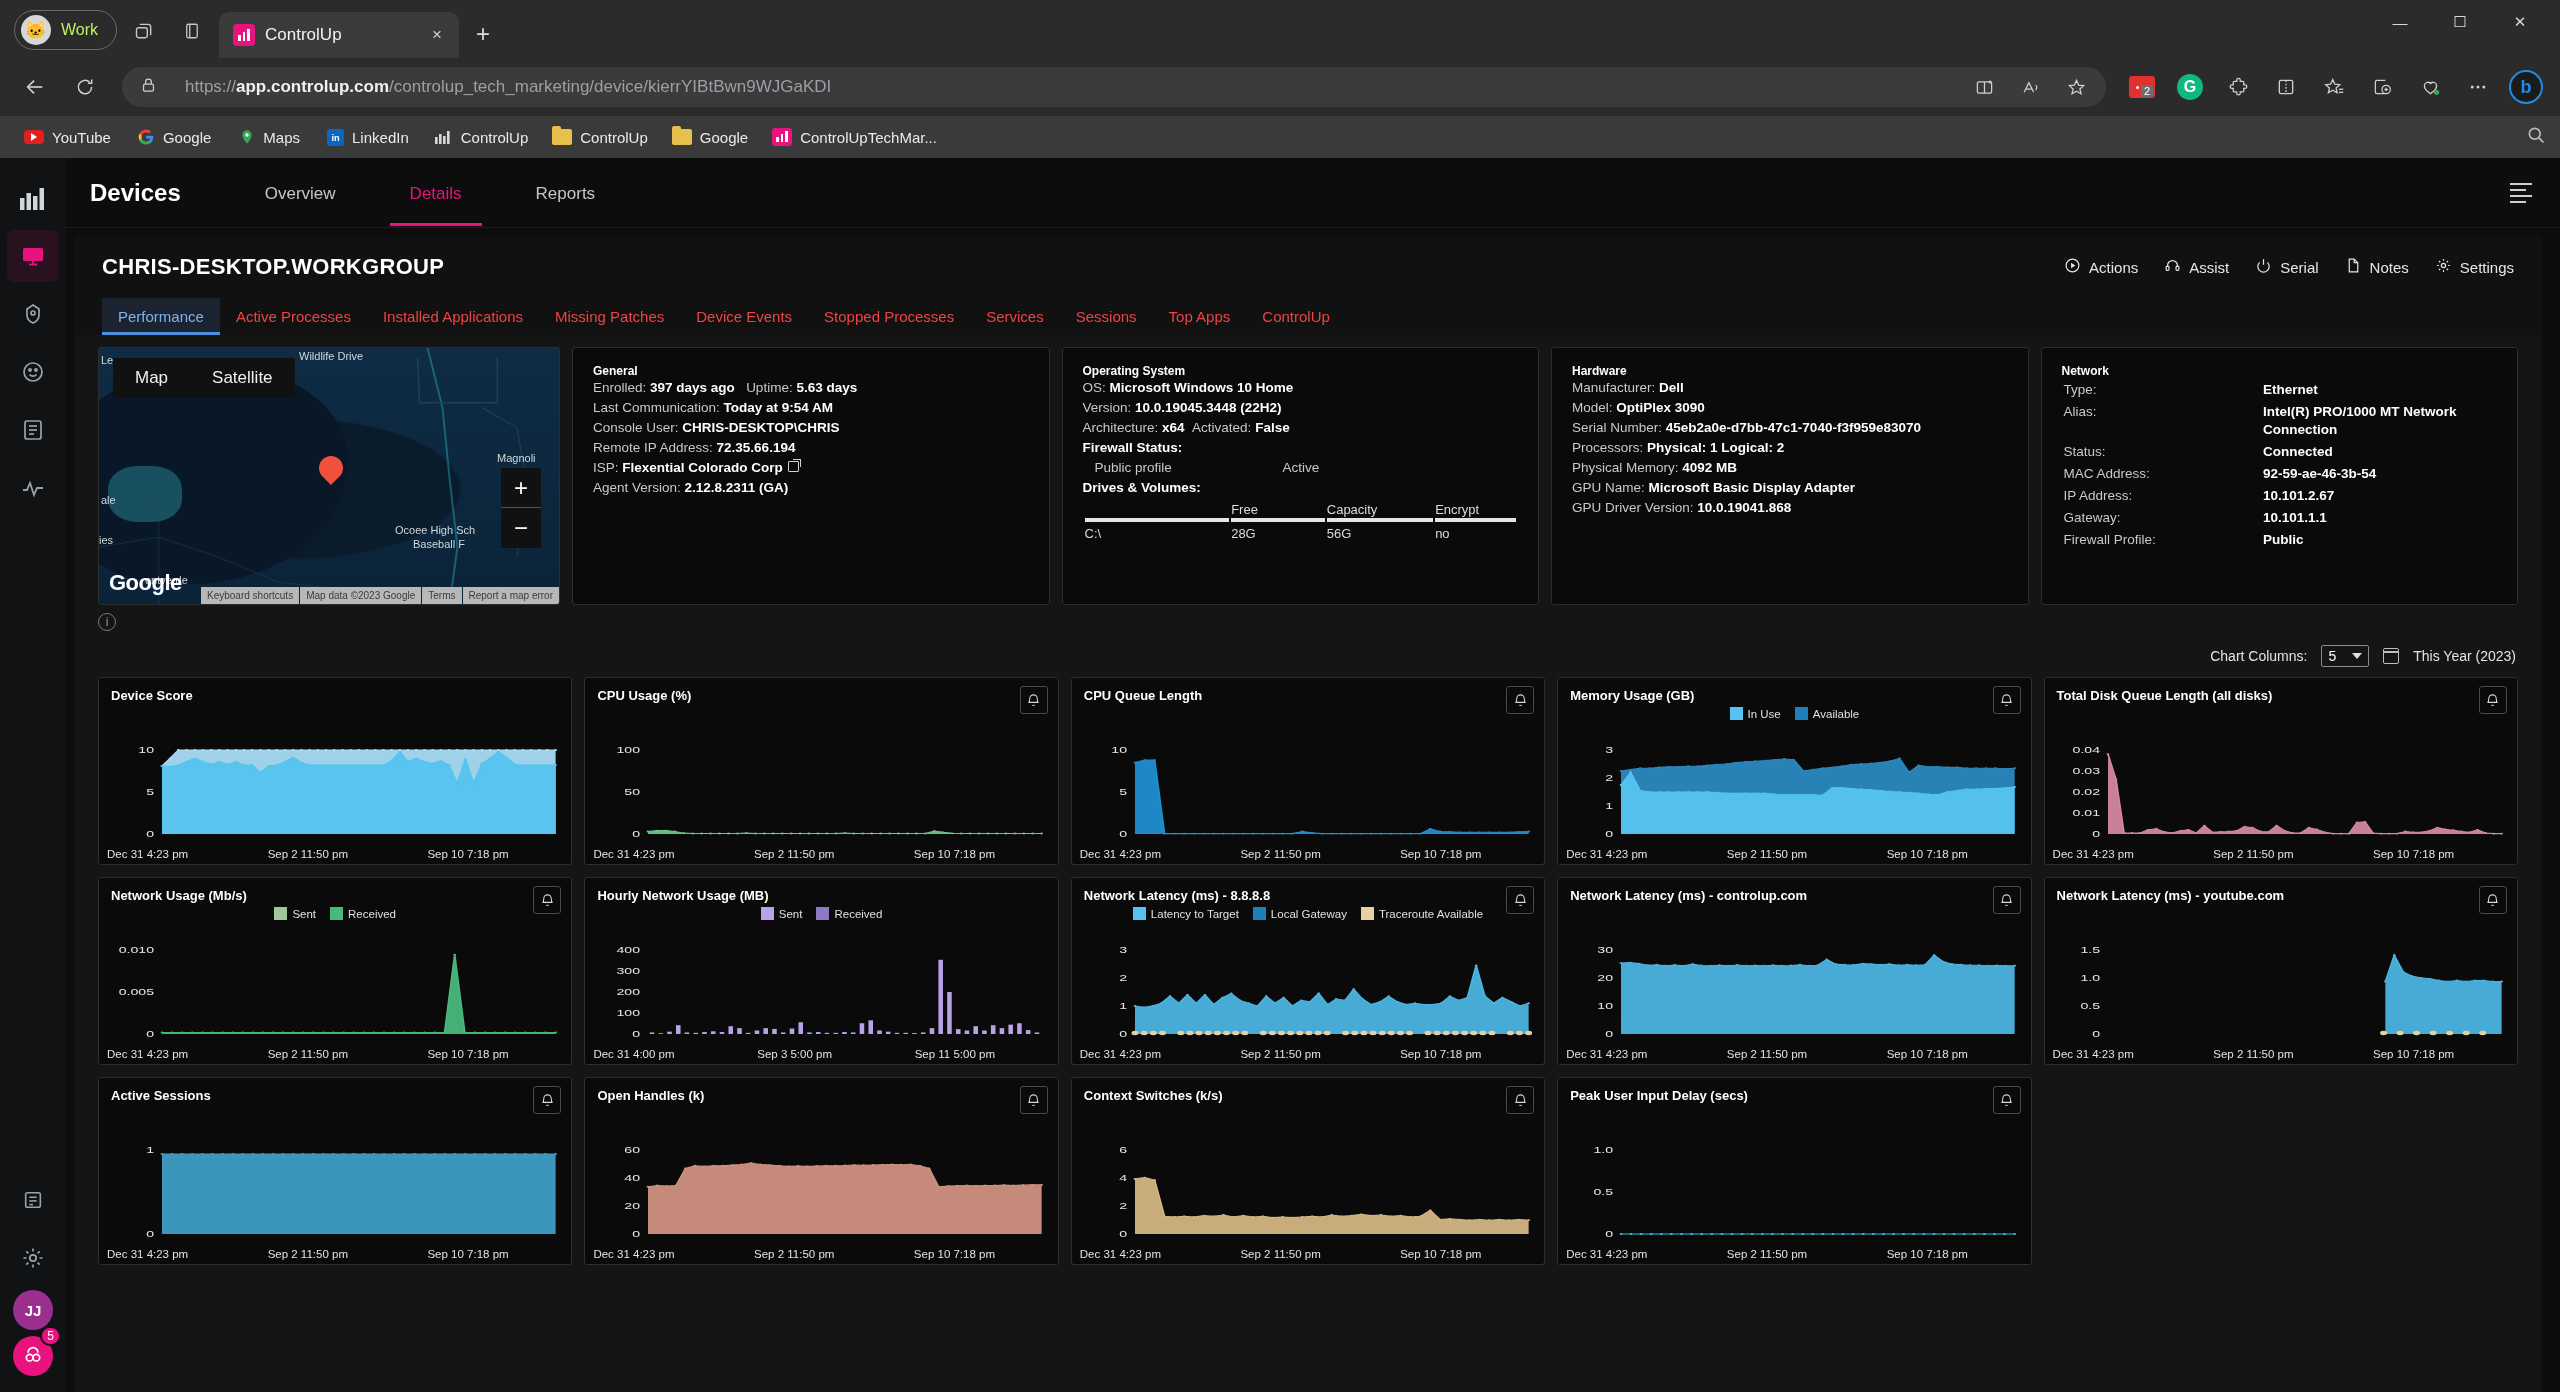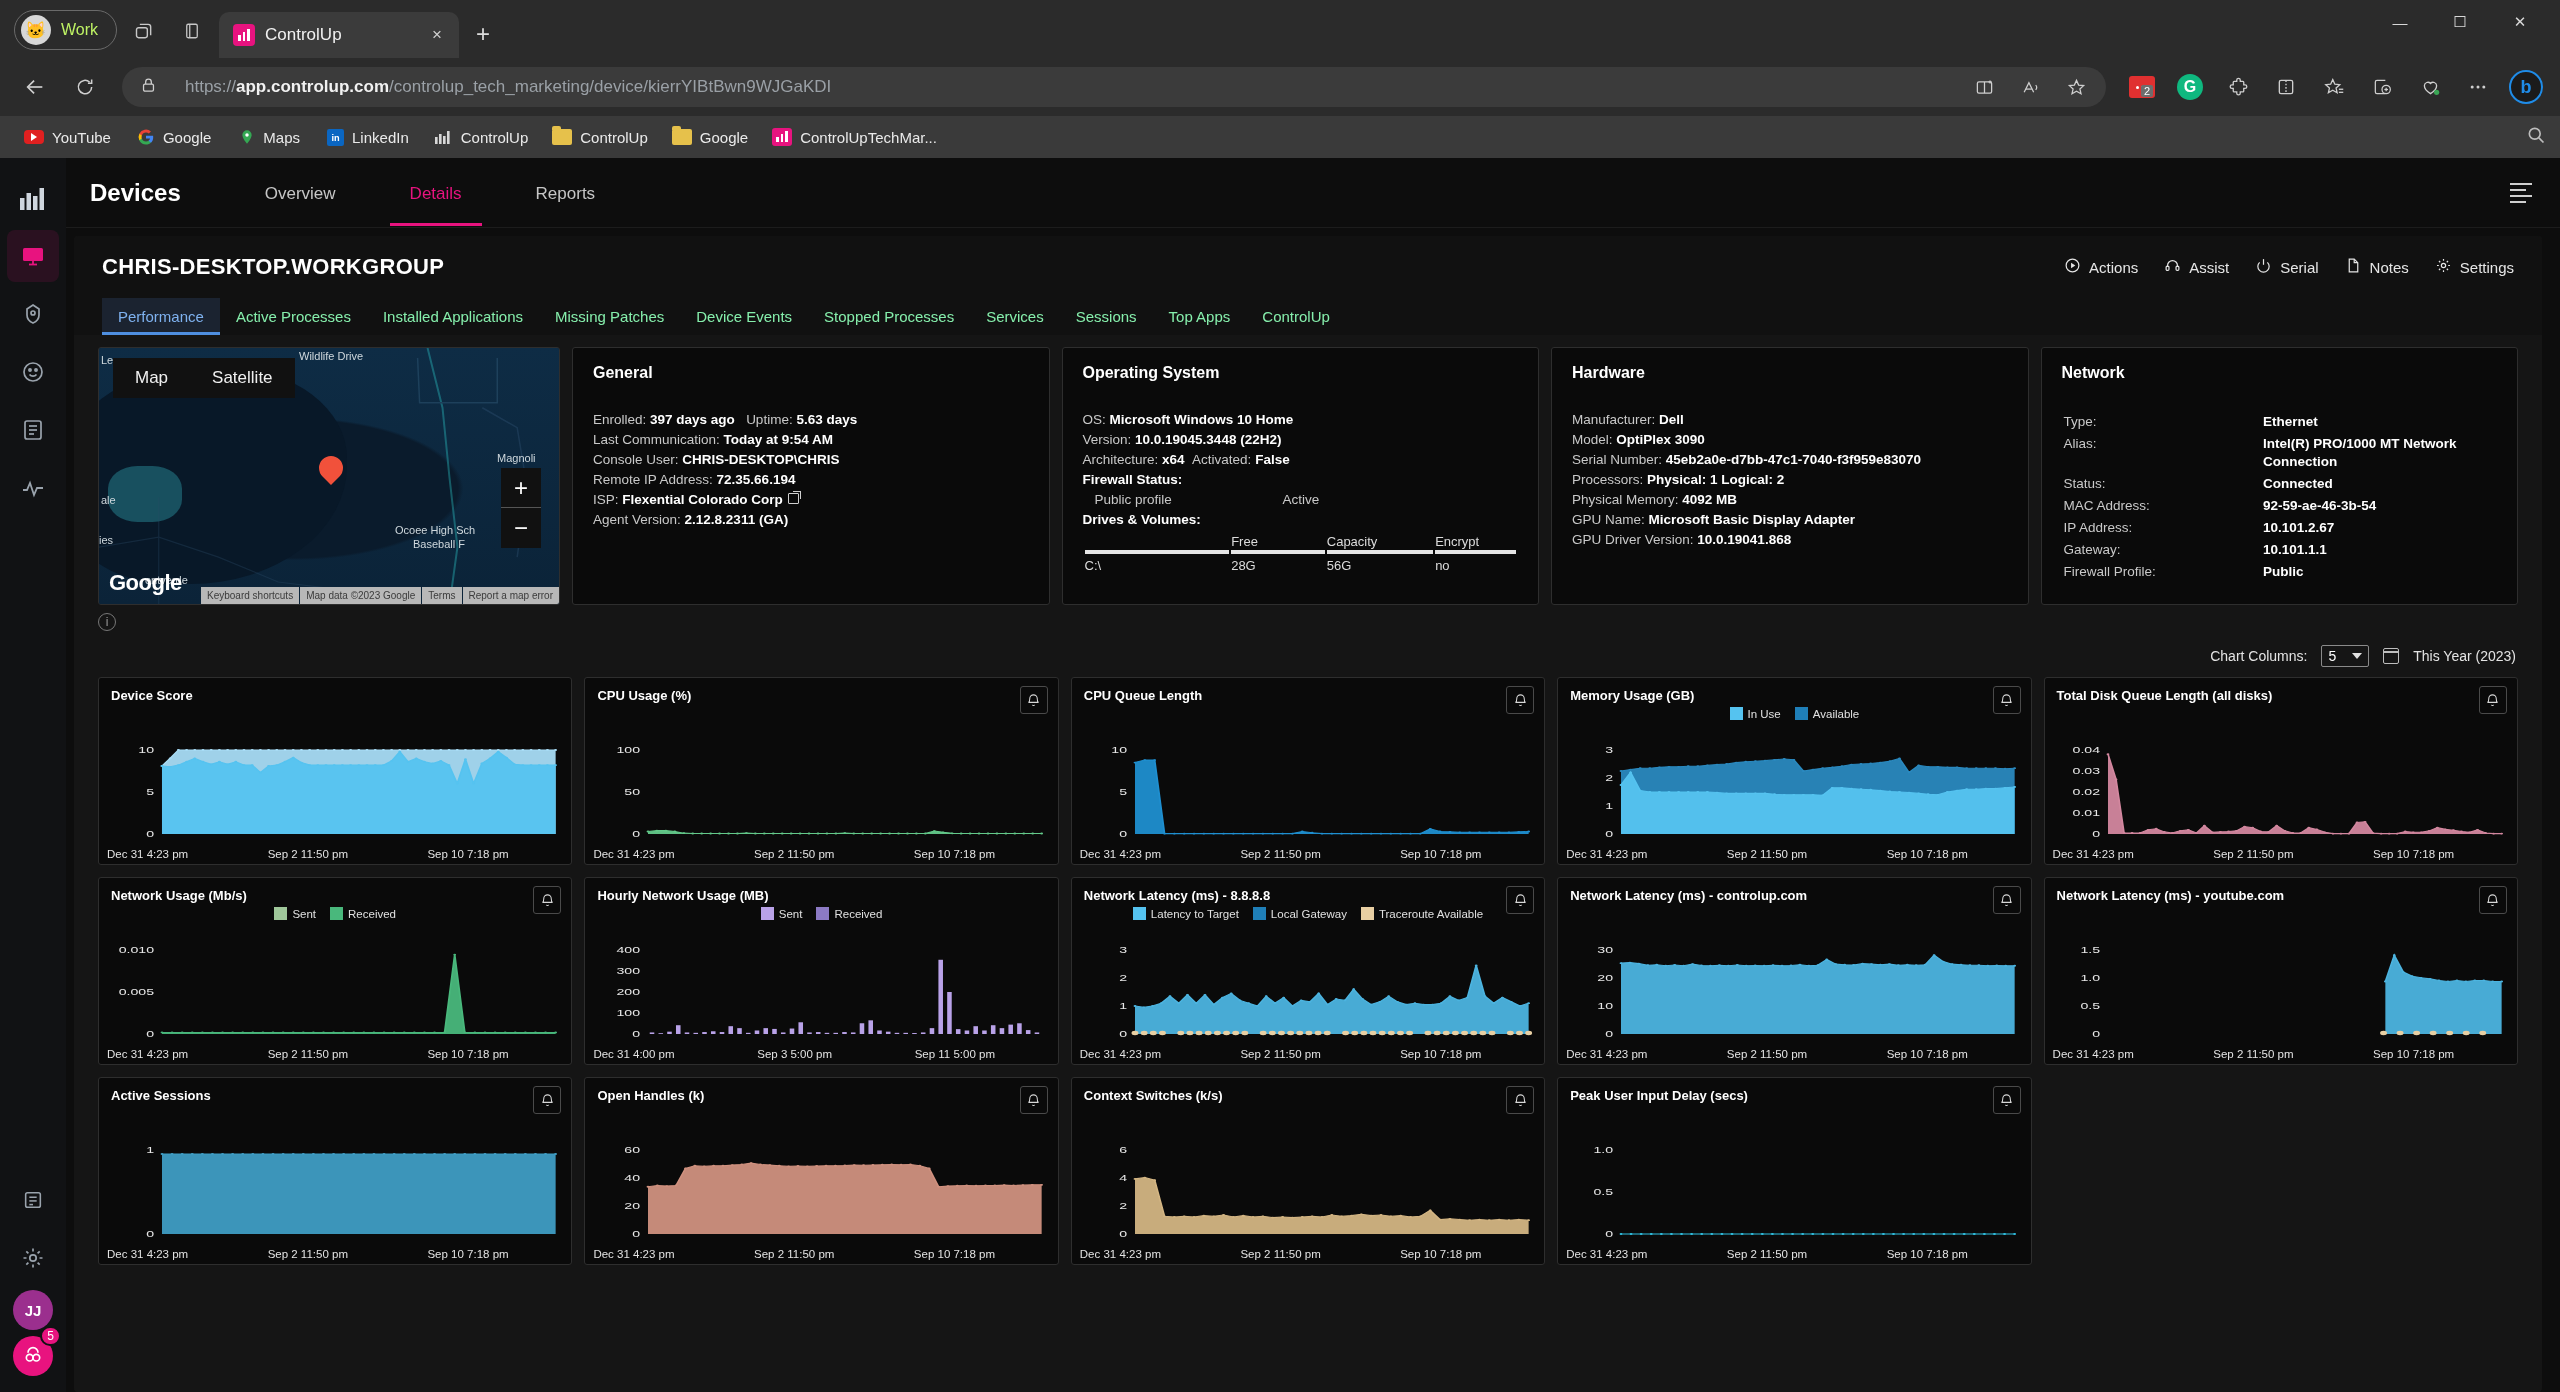--- a/index.html
+++ b/index.html
@@ -79,21 +79,21 @@
 
   
   .page{ flex:1; background:#151515; margin:8px 18px 0 8px; border-radius:4px; overflow:hidden; display:flex; flex-direction:column; }
   .page-head{ padding:18px 28px 0 28px; background:#111; }
   .device-name{ font-size:22px; font-weight:700; letter-spacing:.3px; color:#fff; }
   .head-row{ display:flex; align-items:center; }
   .head-actions{ margin-left:auto; display:flex; gap:26px; align-items:center; }
   .hact{ display:flex; align-items:center; gap:8px; font-size:15px; color:#e6e6e6; }
 
   .subtabs{ display:flex; align-items:flex-end; gap:0; margin-top:18px; }
-  .subtab{ font-size:15px; color:#86efac; padding:10px 16px; white-space:nowrap; position:relative; }
+  .subtab{ font-size:15px; color:#ef4444; padding:10px 16px; white-space:nowrap; position:relative; }
   .subtab.active{ color:#7fb2f0; background:#1b2330; }
   .subtab.active:after{ content:""; position:absolute; left:0; right:0; bottom:0; height:3px; background:#4f8fe0; }
 
   .page-body{ flex:1; background:#151515; padding:12px 24px 0 24px; overflow:hidden; }
 
   
   .inforow{ display:flex; gap:12px; }
   .map-card{ width:462px; flex:0 0 462px; }
   .map-box{ height:258px; border:1px solid #2e2e2e; border-radius:3px; position:relative; overflow:hidden; background:#0b1f33; }
   .map-land{ position:absolute; inset:0; background:
@@ -109,21 +109,21 @@
   .map-zoom{ position:absolute; right:18px; bottom:56px; width:40px; background:#111; }
   .map-zoom div{ height:40px; display:flex; align-items:center; justify-content:center; color:#fff; font-size:24px; }
   .map-zoom div:first-child{ border-bottom:1px solid #555; }
   .map-goog{ position:absolute; left:10px; bottom:8px; font-size:22px; font-weight:600; color:#fff; letter-spacing:-.5px; }
   .map-credits{ position:absolute; right:0; bottom:0; display:flex; gap:1px; font-size:10px; color:#3b3b3b; }
   .map-credits span{ background:#b8b8b8; padding:3px 6px; }
   .map-labels span{ position:absolute; color:#cfd8dd; font-size:11px; white-space:nowrap; }
   .map-info{ margin-top:8px; width:18px;height:18px;border-radius:50%;border:1px solid #777; color:#999; font-size:12px; display:flex;align-items:center;justify-content:center; }
 
   .icard{ flex:1; background:#0a0a0a; border:1px solid #2e2e2e; border-radius:3px; padding:16px 20px; height:258px; overflow:hidden; }
-  .icard h3{ font-size:16px; font-weight:700; color:#fff; margin-bottom:28px; }
+  .icard h3{ font-size:12px; font-weight:700; color:#fff; margin-bottom:0; }
   .icard .ln{ font-size:13.5px; line-height:20px; color:#c9c9c9; white-space:nowrap; }
   .icard .ln b{ color:#fff; font-weight:700; }
   .kv-table{ width:100%; font-size:13.5px; }
   .kv-table td{ padding:1px 0; vertical-align:top; line-height:18px; }
   .kv-table td.k{ color:#c9c9c9; width:46%; }
   .kv-table td.v{ color:#fff; font-weight:700; }
   .dv-table{ width:100%; font-size:13px; margin-top:2px; }
   .dv-table th{ font-weight:400; color:#dcdcdc; text-align:left; border-bottom:4px solid #e5e5e5; padding-bottom:1px; }
   .dv-table td{ color:#dcdcdc; padding-top:2px; }
   .extlink{ display:inline-block; width:11px;height:11px; border:1.4px solid #cfcfcf; border-radius:1px; position:relative; margin-left:5px; }

